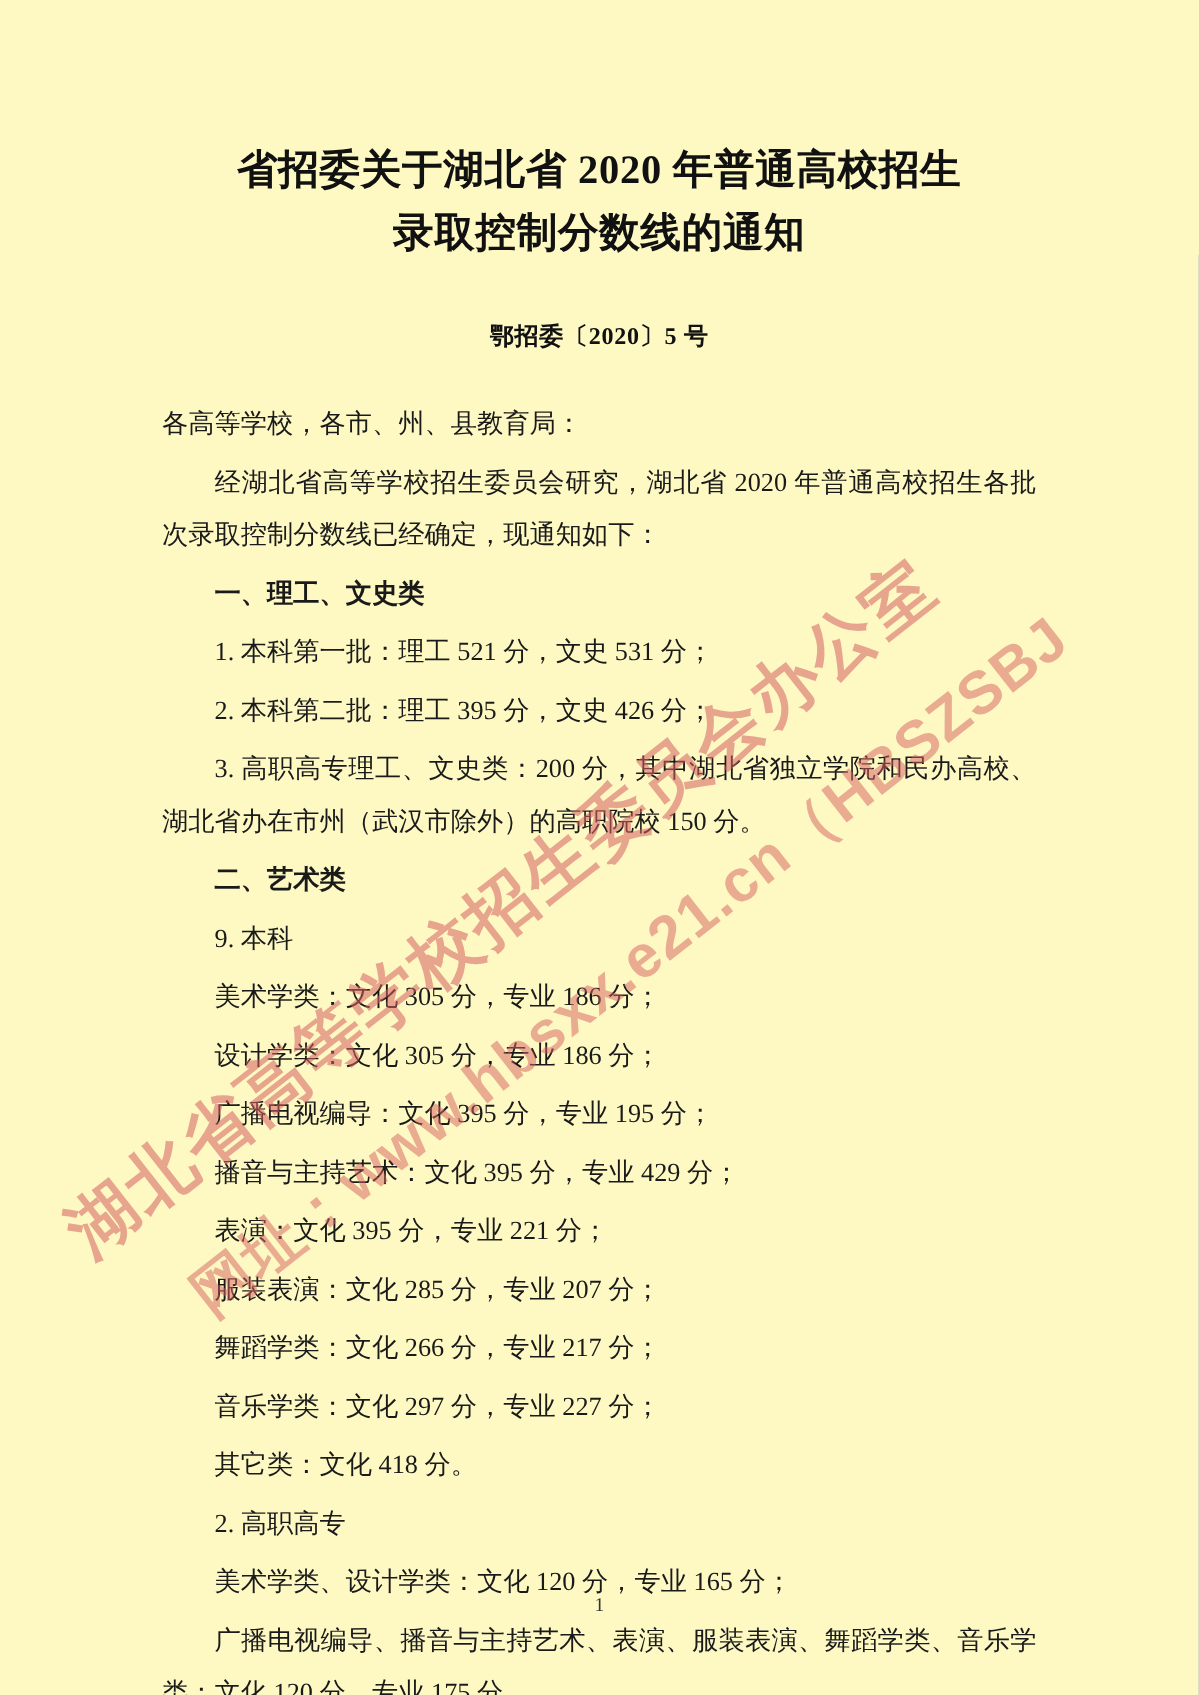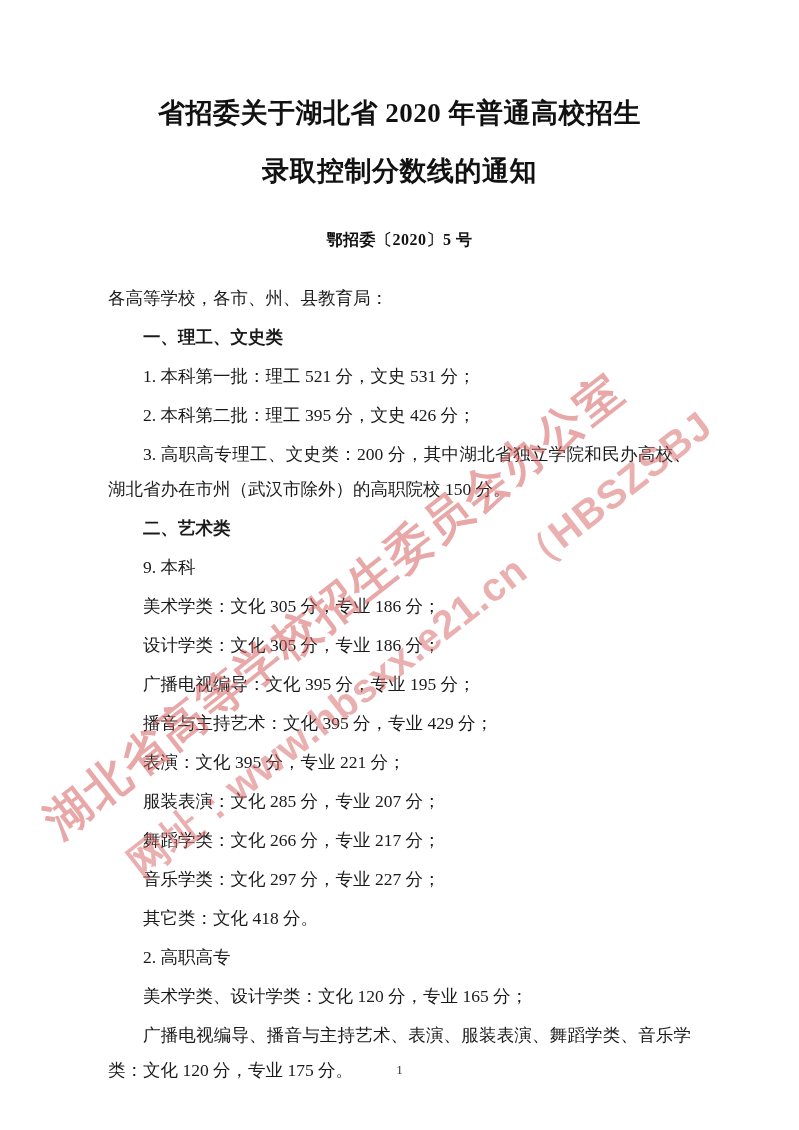--- a/index.html
+++ b/index.html
@@ -7,21 +7,21 @@
     padding: 0;
     background: #c8c8c8;
   }
   body {
     font-family: "Liberation Serif", "DejaVu Serif", serif;
   }
   .page {
     position: relative;
     width: 799px;
     height: 1130px;
-    background: #ffffff;
+    background: #fef9c3;
     overflow: hidden;
     margin: 0 auto;
   }
   .content {
     position: absolute;
     left: 0;
     top: 0;
     width: 799px;
     height: 1130px;
     padding: 0;
@@ -33,21 +33,20 @@
     font-weight: bold;
     line-height: 42px;
     letter-spacing: 0.5px;
     color: #111;
     margin: 0;
     padding-top: 92px;
     font-family: "Liberation Serif", "DejaVu Serif", serif;
   }
   .doc-title .line2 {
     display: block;
-    margin-top: 16px;
   }
   .doc-number {
     text-align: center;
     font-size: 16px;
     font-weight: bold;
     color: #111;
     margin-top: 38px;
     letter-spacing: 0.5px;
   }
   .body-text {
@@ -117,20 +116,21 @@
 
     <div class="doc-title">
       <span>省招委关于湖北省 2020 年普通高校招生</span>
       <span class="line2">录取控制分数线的通知</span>
     </div>
 
     <div class="doc-number">鄂招委〔2020〕5 号</div>
 
     <div class="body-text">
       <p class="ind0">各高等学校，各市、州、县教育局：</p>
+      <p class="ind1">经湖北省高等学校招生委员会研究，湖北省 2020 年普通高校招生各批次录取控制分数线已经确定，现通知如下：</p>
       <p class="ind1 bold">一、理工、文史类</p>
       <p class="ind1">1. 本科第一批：理工 521 分，文史 531 分；</p>
       <p class="ind1">2. 本科第二批：理工 395 分，文史 426 分；</p>
       <p class="ind1">3. 高职高专理工、文史类：200 分，其中湖北省独立学院和民办高校、湖北省办在市州（武汉市除外）的高职院校 150 分。</p>
       <p class="ind1 bold">二、艺术类</p>
       <p class="ind1">9. 本科</p>
       <p class="ind1">美术学类：文化 305 分，专业 186 分；</p>
       <p class="ind1">设计学类：文化 305 分，专业 186 分；</p>
       <p class="ind1">广播电视编导：文化 395 分，专业 195 分；</p>
       <p class="ind1">播音与主持艺术：文化 395 分，专业 429 分；</p>

